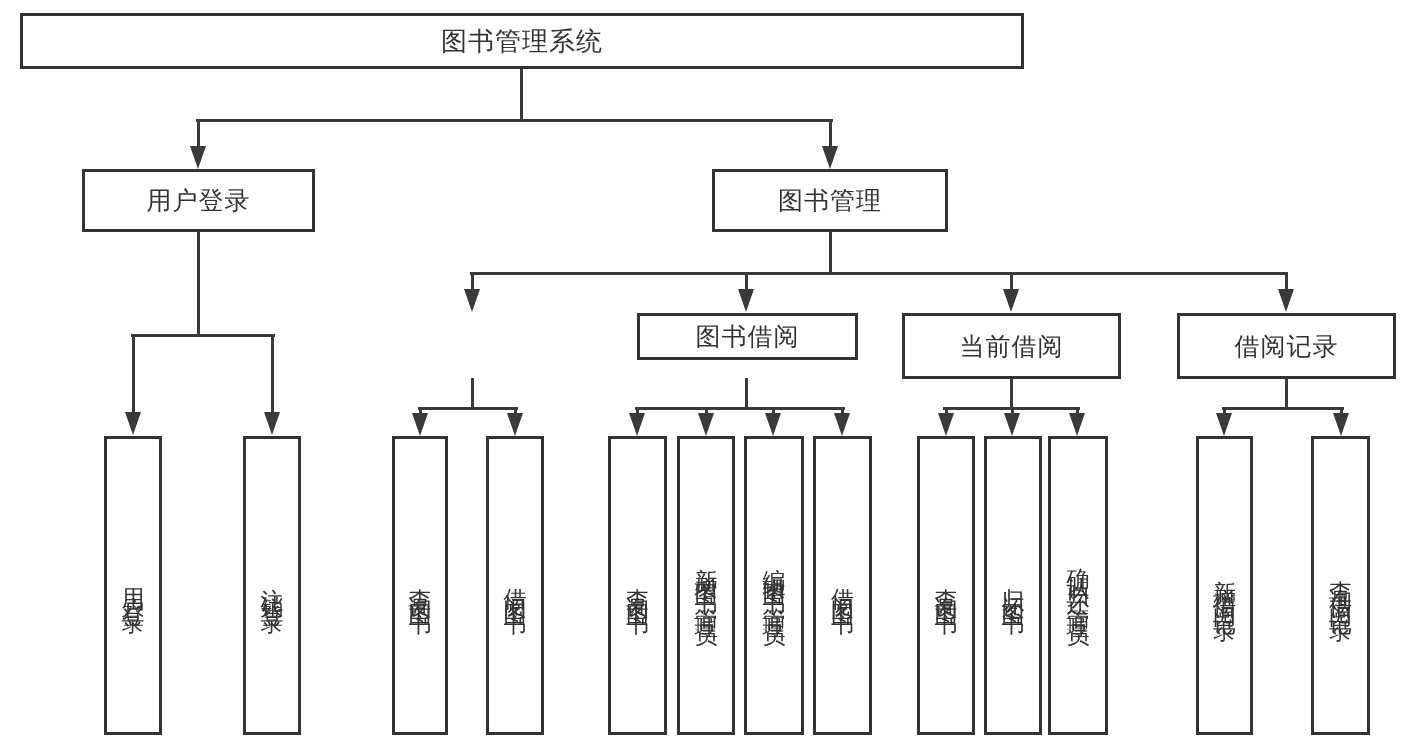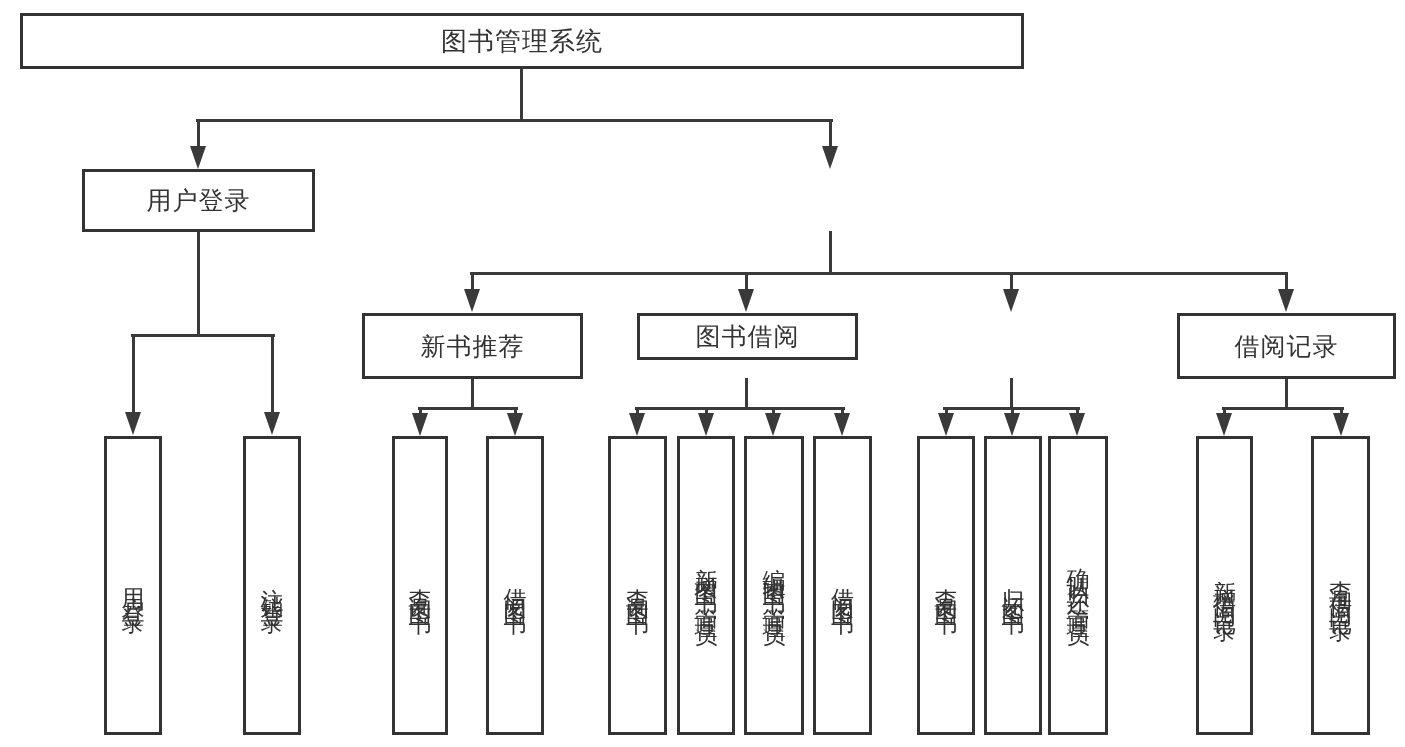--- a/index.html
+++ b/index.html
@@ -101,29 +101,32 @@
   <div class="head" style="left:1333px;top:413px;"></div>
 
   <div class="box rootbox" style="left:20px;top:13px;width:1004px;height:56px;">
     <span>图书管理系统</span>
   </div>
 
   <div class="box hbox" style="left:82px;top:169px;width:233px;height:63px;">
     <span>用户登录</span>
   </div>
 
+  <div class="box hbox" style="left:712px;top:169px;width:236px;height:63px;">
+    <span>图书管理</span>
+  </div>
 
-  <div class="box hbox" style="left:362px;top:313px;width:221px;height:66px;">
-    <span>新书推荐</span>
-  </div>
 
   <div class="box hbox" style="left:637px;top:313px;width:221px;height:47px;">
     <span>图书借阅</span>
   </div>
 
+  <div class="box hbox" style="left:902px;top:313px;width:219px;height:66px;">
+    <span>当前借阅</span>
+  </div>
 
   <div class="box hbox" style="left:1177px;top:313px;width:219px;height:66px;">
     <span>借阅记录</span>
   </div>
 
   <div class="box vbox" style="left:104px;top:436px;width:58px;height:299px;">
     <span class="vtext">用户登录</span>
   </div>
 
   <div class="box vbox" style="left:243px;top:436px;width:58px;height:299px;">

